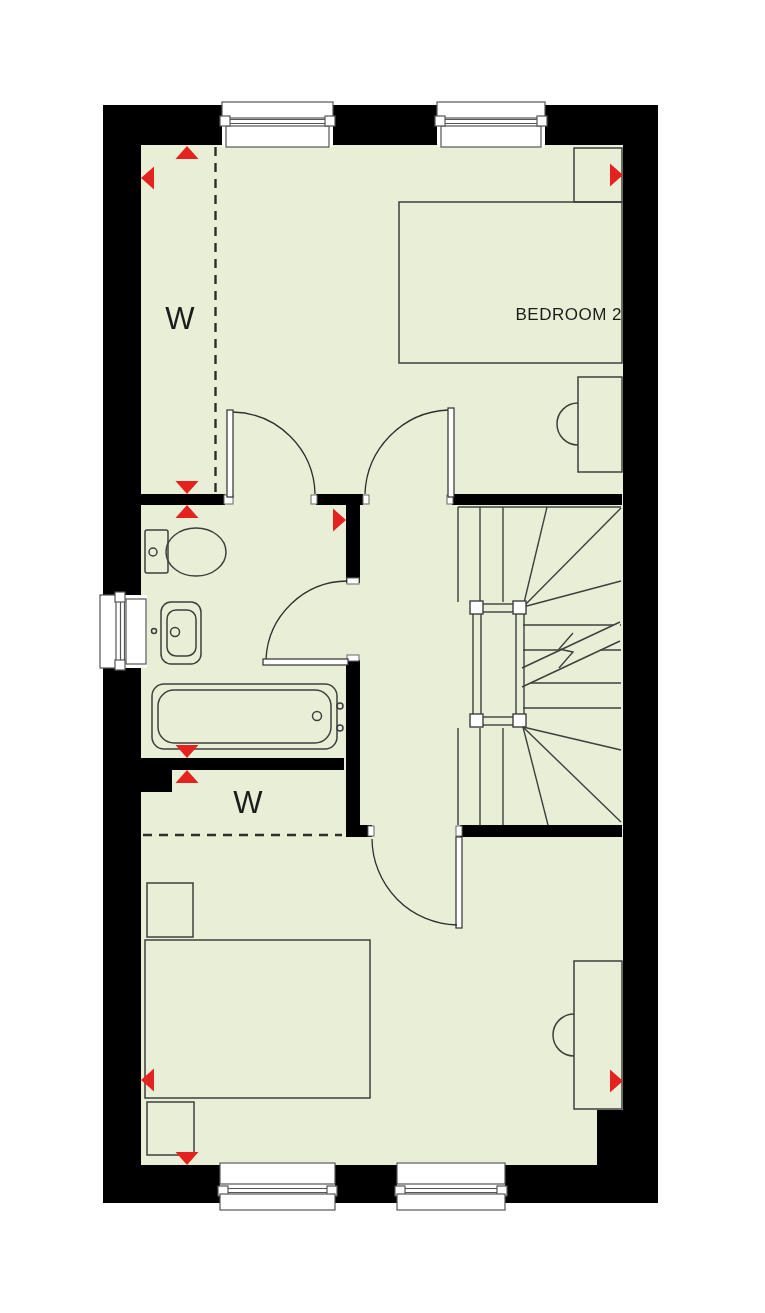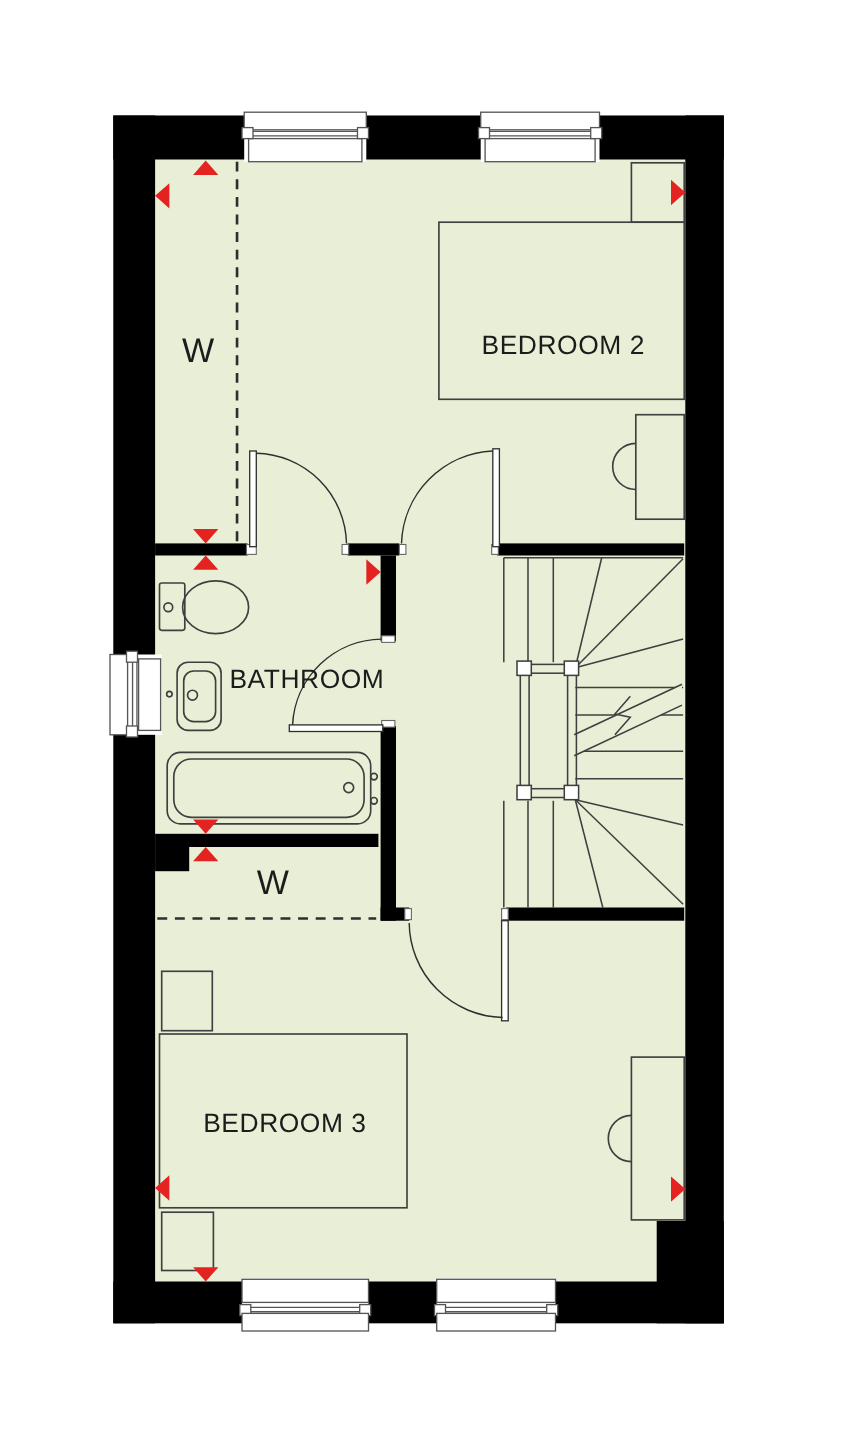--- a/index.html
+++ b/index.html
@@ -17,22 +17,22 @@
   .win-stroke{stroke:#555;stroke-width:1.2;}
   .jamb{fill:var(--window);stroke:#666;stroke-width:1;}
   .leaf{fill:var(--window);stroke:#2f2f2f;stroke-width:1.2;}
   .arc{fill:none;stroke:#2f2f2f;stroke-width:1.3;}
   .dash{stroke:#2e2e2e;stroke-width:2.4;stroke-dasharray:9 7;fill:none;}
   .fix{fill:none;stroke:var(--line);stroke-width:1.5;}
   .stair{stroke:var(--line);stroke-width:1.4;fill:none;}
   .stair-fill{fill:var(--window);stroke:var(--line);stroke-width:1.4;}
   .band{fill:var(--floor);}
   .arrow{fill:var(--arrow);}
-  .label{position:absolute;width:220px;text-align:center;color:var(--text);
-         font-size:24px;letter-spacing:0.5px;line-height:30px;}
+  .label{position:absolute;width:220px;text-align:right;color:var(--text);
+         font-size:17px;letter-spacing:0.5px;line-height:30px;}
   .wlabel{position:absolute;width:60px;text-align:center;color:var(--text);
           font-size:31px;line-height:38px;}
 </style>
 </head>
 <body>
 
 <div class="plan">
 <svg width="765" height="1313" viewBox="0 0 765 1313">
 
   <rect class="floor" x="103" y="105" width="555" height="1098"></rect>
@@ -216,17 +216,15 @@
     <polygon class="arrow" points="346,520 333,508.5 333,531.5"></polygon>
     <polygon class="arrow" points="187,758 175.5,745 198.5,745"></polygon>
     <polygon class="arrow" points="187,770 175.5,783 198.5,783"></polygon>
     <polygon class="arrow" points="141,1080 154,1068.5 154,1091.5"></polygon>
     <polygon class="arrow" points="187,1165 175.5,1152 198.5,1152"></polygon>
     <polygon class="arrow" points="623,1081 610,1069.5 610,1092.5"></polygon>
   </g>
 </svg>
 
   <div class="label" style="left:402px;top:300px;">BEDROOM 2</div>
-  <div class="label" style="left:169px;top:603px;">BATHROOM</div>
-  <div class="label" style="left:149px;top:1007px;">BEDROOM 3</div>
   <div class="wlabel" style="left:150px;top:300px;">W</div>
   <div class="wlabel" style="left:218px;top:784px;">W</div>
 </div>
 
 </body></html>

